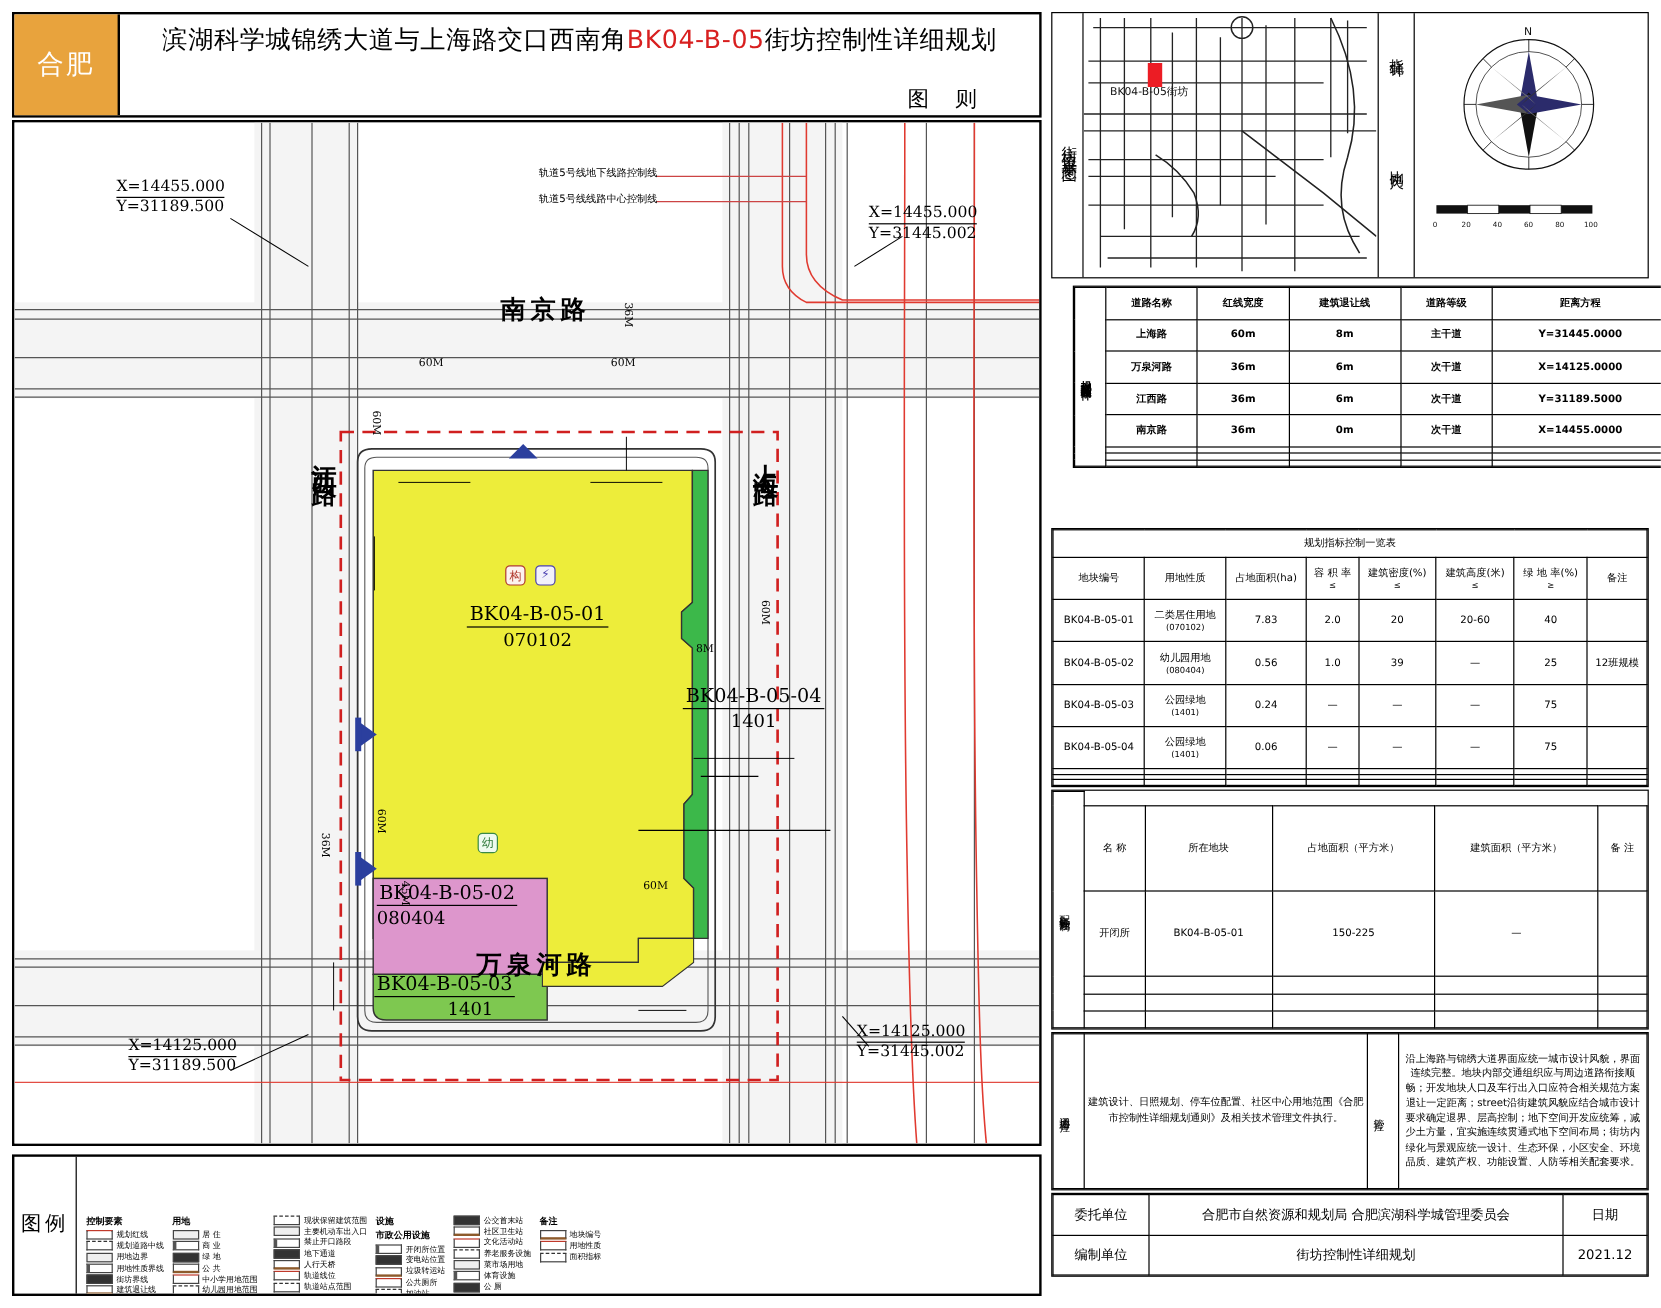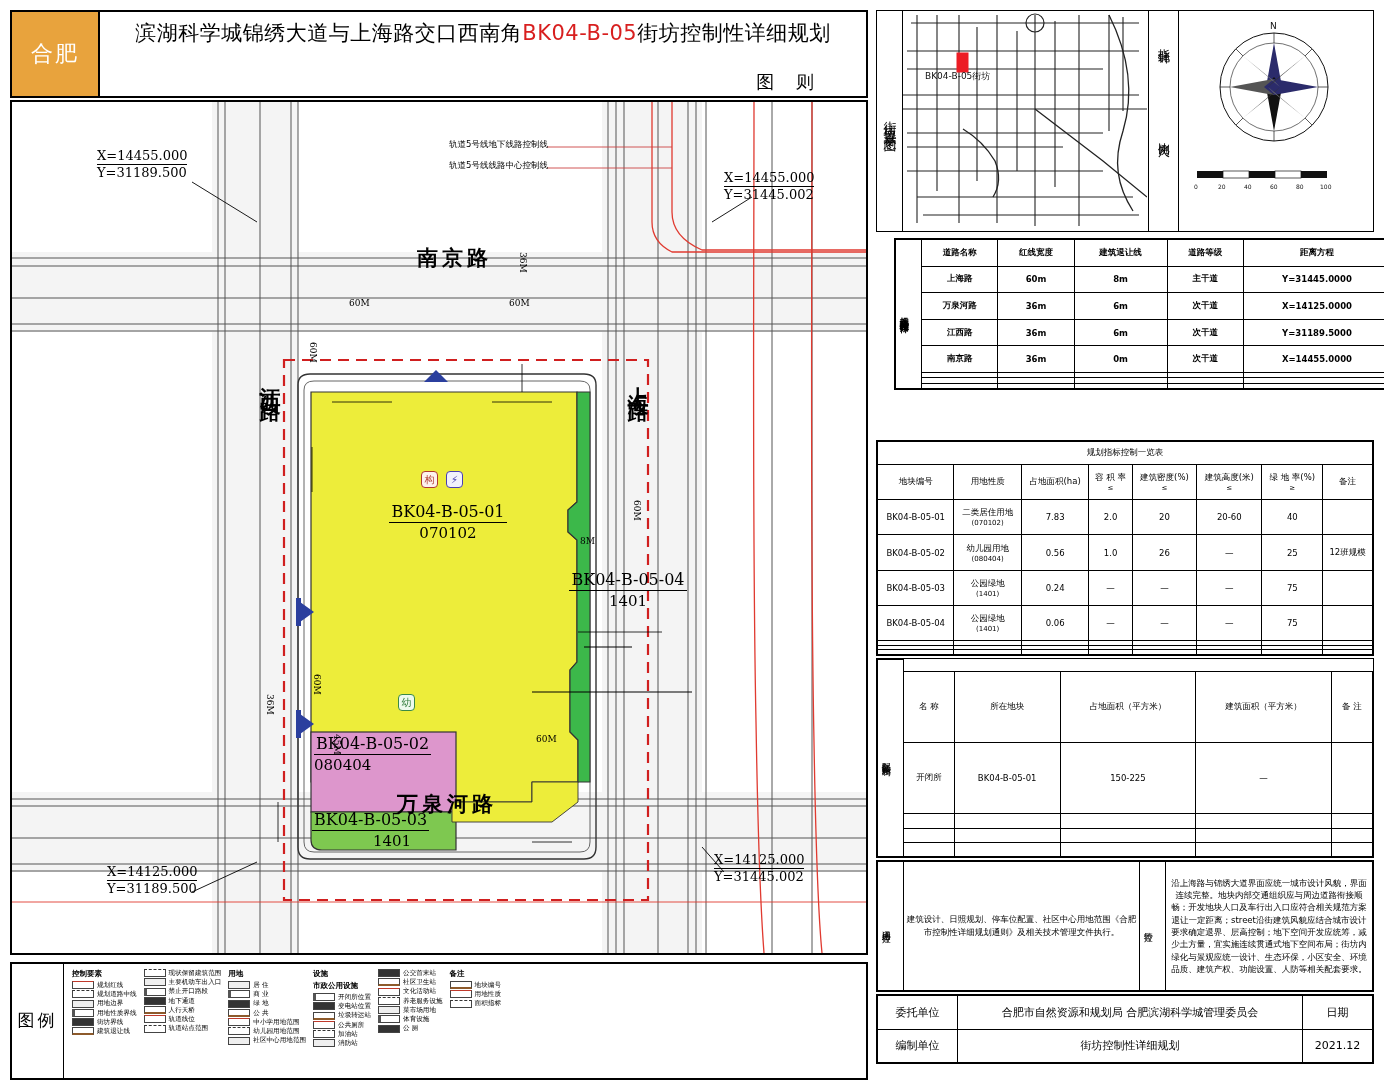--- a/index.html
+++ b/index.html
@@ -67,21 +67,21 @@
   .legendbox{
     position:absolute; left:10px; top:962px; width:858px; height:118px;
     border:2px solid #000; background:#fff; display:flex;
   }
   .legend-side{
     width:52px; border-right:1.5px solid #000; display:flex; align-items:center;
     justify-content:center; font-size:17px; letter-spacing:3px;
     font-family:"DejaVu Sans",sans-serif; writing-mode:horizontal-tb;
   }
   .legend-side span{ display:block; line-height:1.25; text-align:center; }
-  .legend-cols{ flex:1; display:flex; padding:5px 6px 4px 8px; gap:7px; overflow:hidden; }
+  .legend-cols{ flex:1; display:flex; padding:5px 6px 4px 8px; gap:7px; overflow:hidden;margin-top:44px; }
   .lcol{ display:flex; flex-direction:column; gap:1px; min-width:0; }
   .lcol-title{ font-size:7.5px; font-family:"DejaVu Sans",sans-serif; margin-bottom:1px; font-weight:bold;}
   .litem{ display:flex; align-items:center; gap:3px; font-size:6.6px;
           font-family:"DejaVu Sans",sans-serif; line-height:1.25; white-space:nowrap; }
   .swatch{ width:22px; height:8px; border:0.8px solid #444; flex:0 0 auto; background:#fff; }
 
   
   .rpanel{ position:absolute; left:876px; top:10px; width:498px; height:1070px; }
   .rbox{ position:absolute; border:1.5px solid #000; background:#fff; }
 
@@ -332,20 +332,51 @@
           <div class="litem">
             <span class="swatch" style="background: rgb(51, 51, 51);"></span>
             <span>街坊界线</span>
           </div>
           <div class="litem">
             <span class="swatch" style="background: rgb(255, 255, 255); border-bottom: 2px solid rgb(141, 90, 43);"></span>
             <span>建筑退让线</span>
           </div>
         </div>
         <div class="lcol">
+          <div class="lcol-title">用地</div>
+          <div class="litem">
+            <span class="swatch" style="background: rgb(239, 239, 239);"></span>
+            <span>居  住</span>
+          </div>
+          <div class="litem">
+            <span class="swatch" style="background: rgb(255, 255, 255); border-left: 3px solid rgb(85, 85, 85);"></span>
+            <span>商  业</span>
+          </div>
+          <div class="litem">
+            <span class="swatch" style="background: rgb(51, 51, 51);"></span>
+            <span>绿  地</span>
+          </div>
+          <div class="litem">
+            <span class="swatch" style="background: rgb(255, 255, 255); border-bottom: 2px solid rgb(141, 90, 43);"></span>
+            <span>公  共</span>
+          </div>
+          <div class="litem">
+            <span class="swatch" style="background: rgb(255, 255, 255); border-top: 1.4px solid rgb(192, 57, 43);"></span>
+            <span>中小学用地范围</span>
+          </div>
+          <div class="litem">
+            <span class="swatch" style="background: rgb(255, 255, 255); border-top: 1.2px dashed rgb(51, 51, 51);"></span>
+            <span>幼儿园用地范围</span>
+          </div>
+          <div class="litem">
+            <span class="swatch" style="background: rgb(239, 239, 239);"></span>
+            <span>社区中心用地范围</span>
+          </div>
+        </div>
+        <div class="lcol">
           <div class="litem">
             <span class="swatch" style="background: rgb(255, 255, 255); border-top: 1.2px dashed rgb(51, 51, 51);"></span>
             <span>现状保留建筑范围</span>
           </div>
           <div class="litem">
             <span class="swatch" style="background: rgb(239, 239, 239);"></span>
             <span>主要机动车出入口</span>
           </div>
           <div class="litem">
             <span class="swatch" style="background: rgb(255, 255, 255); border-left: 3px solid rgb(85, 85, 85);"></span>
@@ -359,51 +390,20 @@
             <span class="swatch" style="background: rgb(255, 255, 255); border-bottom: 2px solid rgb(141, 90, 43);"></span>
             <span>人行天桥</span>
           </div>
           <div class="litem">
             <span class="swatch" style="background: rgb(255, 255, 255); border-top: 1.4px solid rgb(192, 57, 43);"></span>
             <span>轨道线位</span>
           </div>
           <div class="litem">
             <span class="swatch" style="background: rgb(255, 255, 255); border-top: 1.2px dashed rgb(51, 51, 51);"></span>
             <span>轨道站点范围</span>
-          </div>
-        </div>
-        <div class="lcol">
-          <div class="lcol-title">用地</div>
-          <div class="litem">
-            <span class="swatch" style="background: rgb(239, 239, 239);"></span>
-            <span>居  住</span>
-          </div>
-          <div class="litem">
-            <span class="swatch" style="background: rgb(255, 255, 255); border-left: 3px solid rgb(85, 85, 85);"></span>
-            <span>商  业</span>
-          </div>
-          <div class="litem">
-            <span class="swatch" style="background: rgb(51, 51, 51);"></span>
-            <span>绿  地</span>
-          </div>
-          <div class="litem">
-            <span class="swatch" style="background: rgb(255, 255, 255); border-bottom: 2px solid rgb(141, 90, 43);"></span>
-            <span>公  共</span>
-          </div>
-          <div class="litem">
-            <span class="swatch" style="background: rgb(255, 255, 255); border-top: 1.4px solid rgb(192, 57, 43);"></span>
-            <span>中小学用地范围</span>
-          </div>
-          <div class="litem">
-            <span class="swatch" style="background: rgb(255, 255, 255); border-top: 1.2px dashed rgb(51, 51, 51);"></span>
-            <span>幼儿园用地范围</span>
-          </div>
-          <div class="litem">
-            <span class="swatch" style="background: rgb(239, 239, 239);"></span>
-            <span>社区中心用地范围</span>
           </div>
         </div>
         <div class="lcol">
           <div class="lcol-title">设施</div>
           <div class="lcol-title">市政公用设施</div>
           <div class="litem">
             <span class="swatch" style="background: rgb(255, 255, 255); border-left: 3px solid rgb(85, 85, 85);"></span>
             <span>开闭所位置</span>
           </div>
           <div class="litem">
@@ -662,21 +662,21 @@
               <td>20</td>
               <td>20-60</td>
               <td>40</td>
               <td></td>
             </tr>
             <tr>
               <td>BK04-B-05-02</td>
               <td>幼儿园用地<span class="sub">(080404)</span></td>
               <td>0.56</td>
               <td>1.0</td>
-              <td>26</td>
+              <td>39</td>
               <td>—</td>
               <td>25</td>
               <td>12班规模</td>
             </tr>
             <tr>
               <td>BK04-B-05-03</td>
               <td>公园绿地<span class="sub">(1401)</span></td>
               <td>0.24</td>
               <td>—</td>
               <td>—</td>

